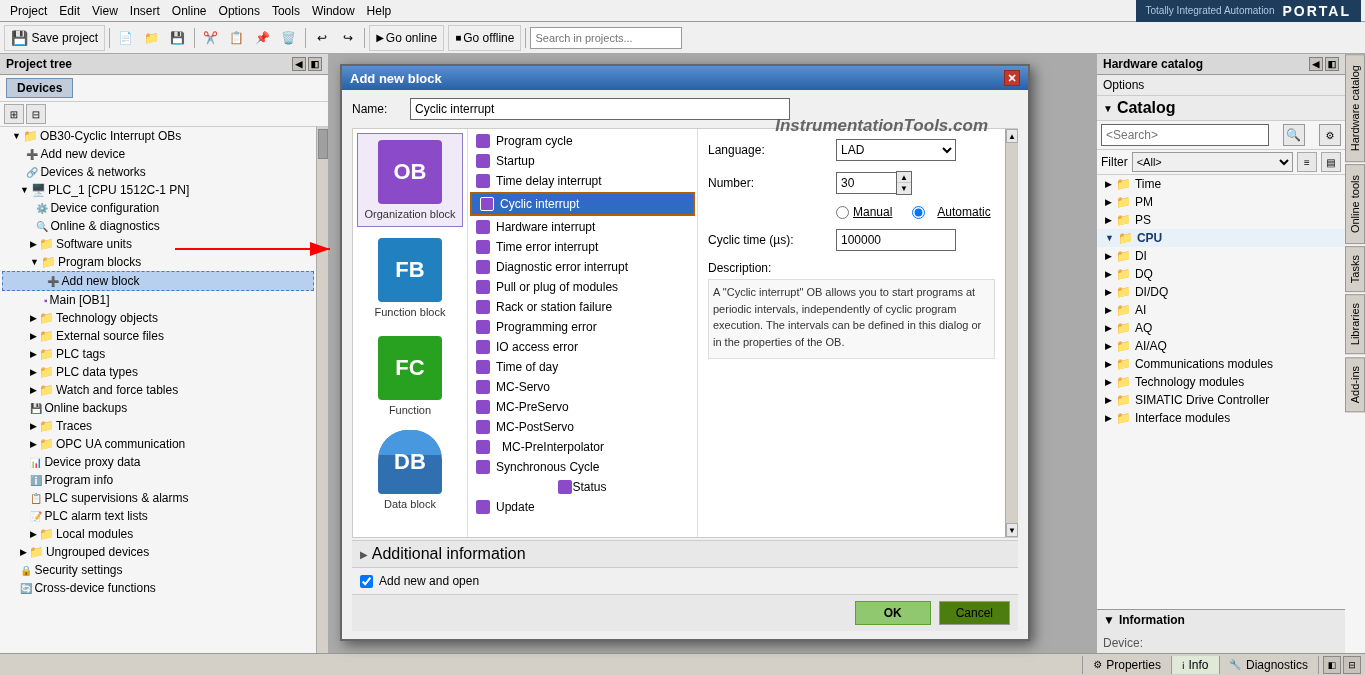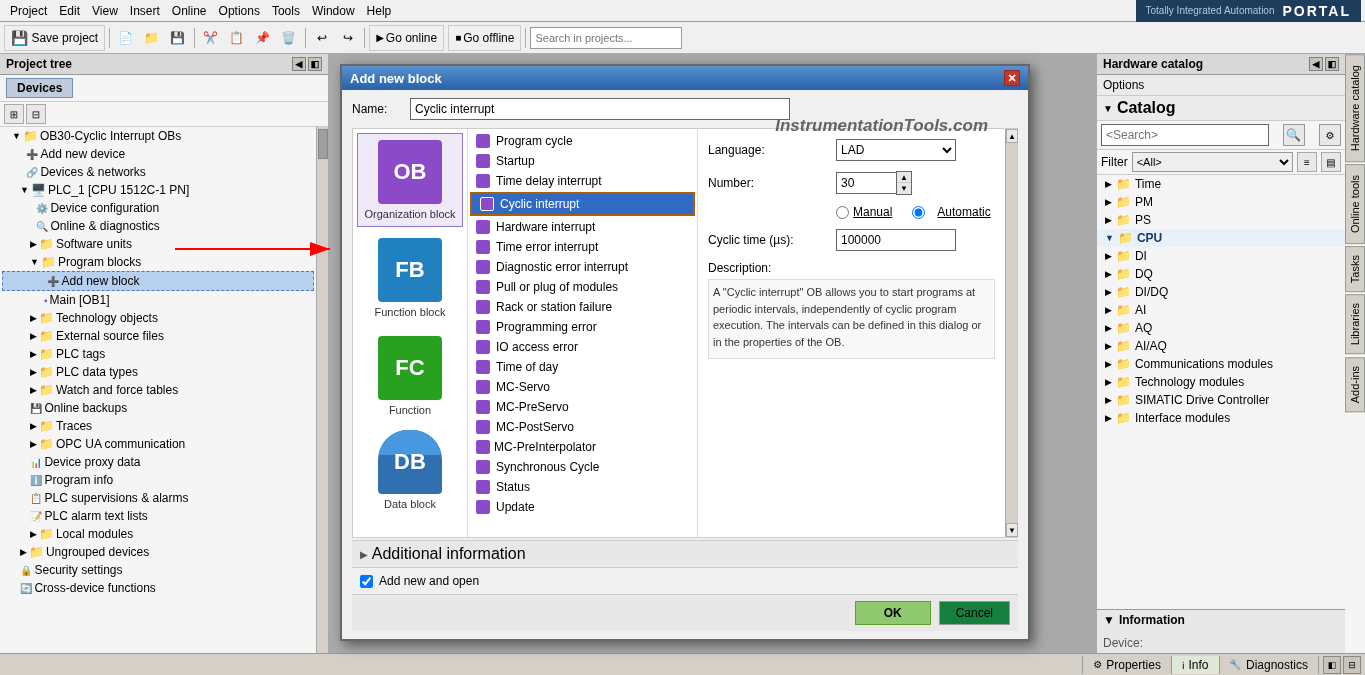--- a/index.html
+++ b/index.html
@@ -321,29 +321,29 @@
               <span>MC-Servo</span>
             </div>
             <div style="padding:3px 8px; cursor:pointer; display:flex; align-items:center; gap:6px; font-size:12px;">
               <div style="width:14px; height:14px; background:#8B4AC8; border-radius:2px; flex-shrink:0;"></div>
               <span>MC-PreServo</span>
             </div>
             <div style="padding:3px 8px; cursor:pointer; display:flex; align-items:center; gap:6px; font-size:12px;">
               <div style="width:14px; height:14px; background:#8B4AC8; border-radius:2px; flex-shrink:0;"></div>
               <span>MC-PostServo</span>
             </div>
-            <div style="padding:3px 8px; cursor:pointer; display:flex; align-items:flex-start; gap:4px; font-size:12px;">
+            <div style="padding:3px 8px; cursor:pointer; display:flex; align-items:flex-start; gap:12px; font-size:12px;">
               <div style="width:14px; height:14px; background:#8B4AC8; border-radius:2px; flex-shrink:0;"></div>
               <span>MC-PreInterpolator</span>
             </div>
             <div style="padding:3px 8px; cursor:pointer; display:flex; align-items:center; gap:6px; font-size:12px;">
               <div style="width:14px; height:14px; background:#8B4AC8; border-radius:2px; flex-shrink:0;"></div>
               <span>Synchronous Cycle</span>
             </div>
-            <div style="padding:3px 8px; cursor:pointer; display:flex; align-items:center; gap:6px; font-size:12px;">
+            <div style="padding:3px 8px; cursor:pointer; display:flex; align-items:center; font-size:12px;justify-content:center;">
               <div style="width:14px; height:14px; background:#8B4AC8; border-radius:2px; flex-shrink:0;"></div>
               <span>Status</span>
             </div>
             <div style="padding:3px 8px; cursor:pointer; display:flex; align-items:center; gap:6px; font-size:12px;">
               <div style="width:14px; height:14px; background:#8B4AC8; border-radius:2px; flex-shrink:0;"></div>
               <span>Update</span>
             </div>
 
           </div>
 
@@ -401,21 +401,21 @@
           <span style="font-size:16px;">Additional information</span>
         </div>
 
         <div style="display:flex; align-items:center; gap:6px; padding:6px 8px; background:#f0f0f0; border-top:1px solid #ccc;">
           <input type="checkbox" checked="" style="cursor: pointer;">
           <span style="font-size:12px;">Add new and open</span>
         </div>
 
         <div style="display:flex; justify-content:flex-end; gap:8px; padding:6px 8px; background:#e8e8e8; border-top:1px solid #ccc;">
           <button style="background:#90c870; border:1px solid #60a030; padding:4px 28px; cursor:pointer; font-size:12px; font-weight:bold;">OK</button>
-          <button style="background:#15803d; border:1px solid #999; padding:0 16px; cursor:pointer; font-size:12px;">Cancel</button>
+          <button style="background:#4d7c0f; border:1px solid #999; padding:0 16px; cursor:pointer; font-size:12px;">Cancel</button>
         </div>
       </div>
     </div>
 
     <div style="position:absolute; top:175px; left:-155px; color:red; font-size:16px; font-weight:bold; pointer-events:none;">
       <svg width="170" height="40" style="overflow:visible;">
         <defs>
           <marker id="arrowhead" markerWidth="10" markerHeight="7" refX="10" refY="3.5" orient="auto">
             <polygon points="0 0, 10 3.5, 0 7" fill="red"></polygon>
           </marker>

